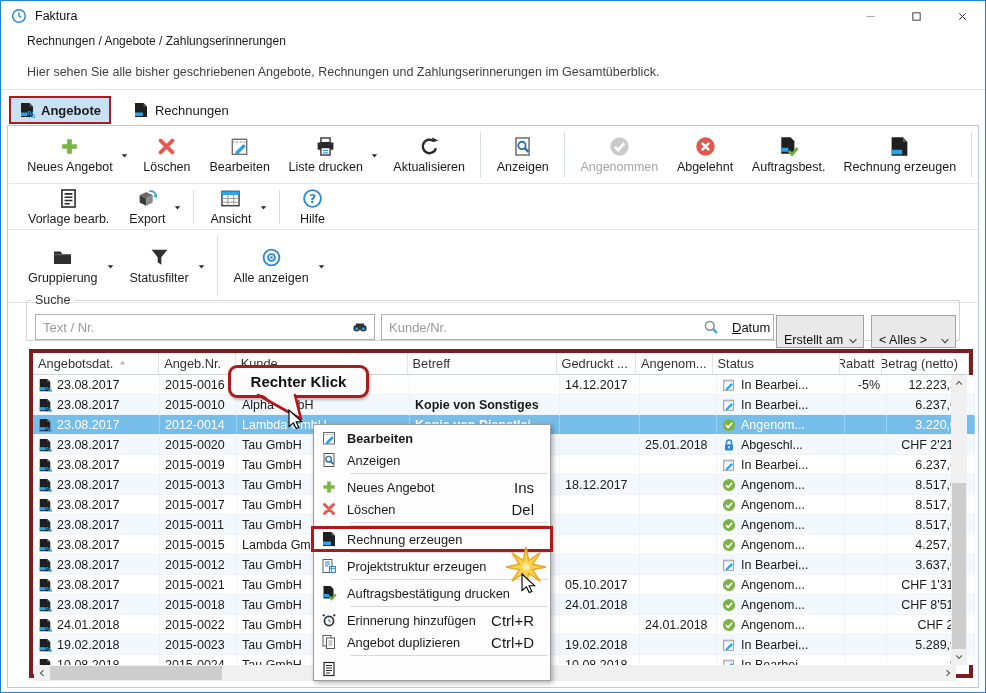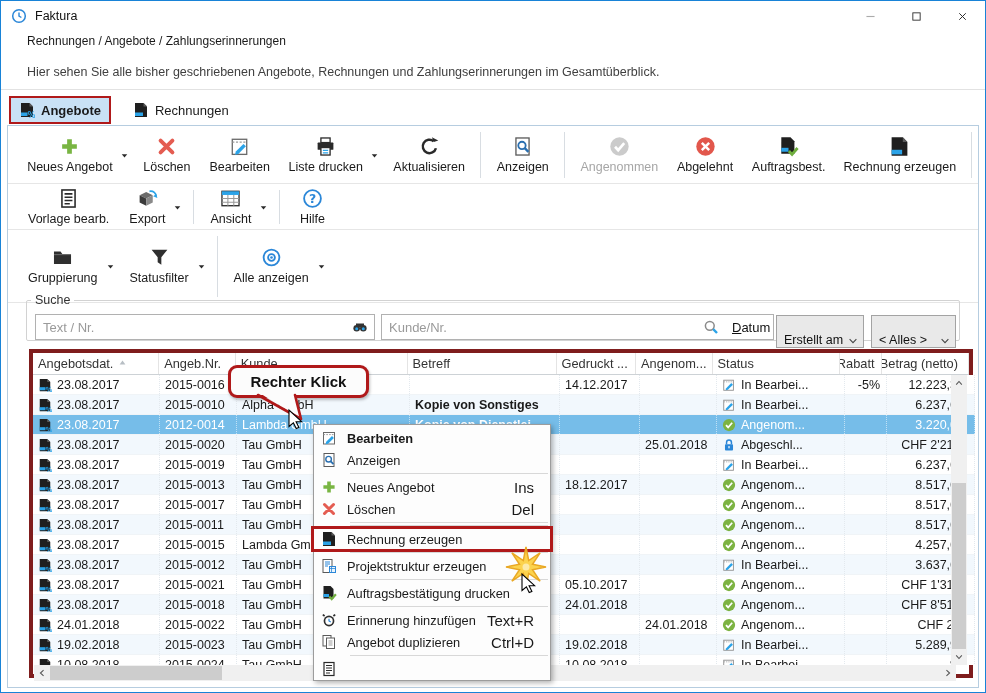--- a/index.html
+++ b/index.html
@@ -1210,21 +1210,21 @@
       <div class="menu-item">
         <span class="ic mi-ic">
           <svg viewBox="0 0 16 16" xmlns="http://www.w3.org/2000/svg">
             <path d="M3.6 4L1.8 2.6M12.4 4l1.8-1.4" stroke="#2f2f2f" stroke-width="1.8"></path>
             <circle cx="8" cy="9" r="5.4" fill="#2f2f2f"></circle>
             <circle cx="8" cy="9" r="3.7" fill="#fff"></circle>
             <path d="M8 6.8V9l1.8 1" fill="none" stroke="#2b87d8" stroke-width="1.2"></path>
           </svg>
         </span>
         <span class="mi-label">Erinnerung hinzufügen</span>
-        <span class="mi-shortcut">Text+R</span>
+        <span class="mi-shortcut">Ctrl+R</span>
       </div>
       <div class="menu-item">
         <span class="ic mi-ic">
           <svg viewBox="0 0 16 16" xmlns="http://www.w3.org/2000/svg">
             <rect x="2" y="1.5" width="8" height="10.5" fill="#fff" stroke="#5a5a5a"></rect>
             <rect x="5.5" y="4" width="8" height="10.5" fill="#fff" stroke="#5a5a5a"></rect>
             <path d="M7.5 7h4M7.5 9h4M7.5 11h4" stroke="#9a9a9a"></path>
           </svg>
         </span>
         <span class="mi-label">Angebot duplizieren</span>

